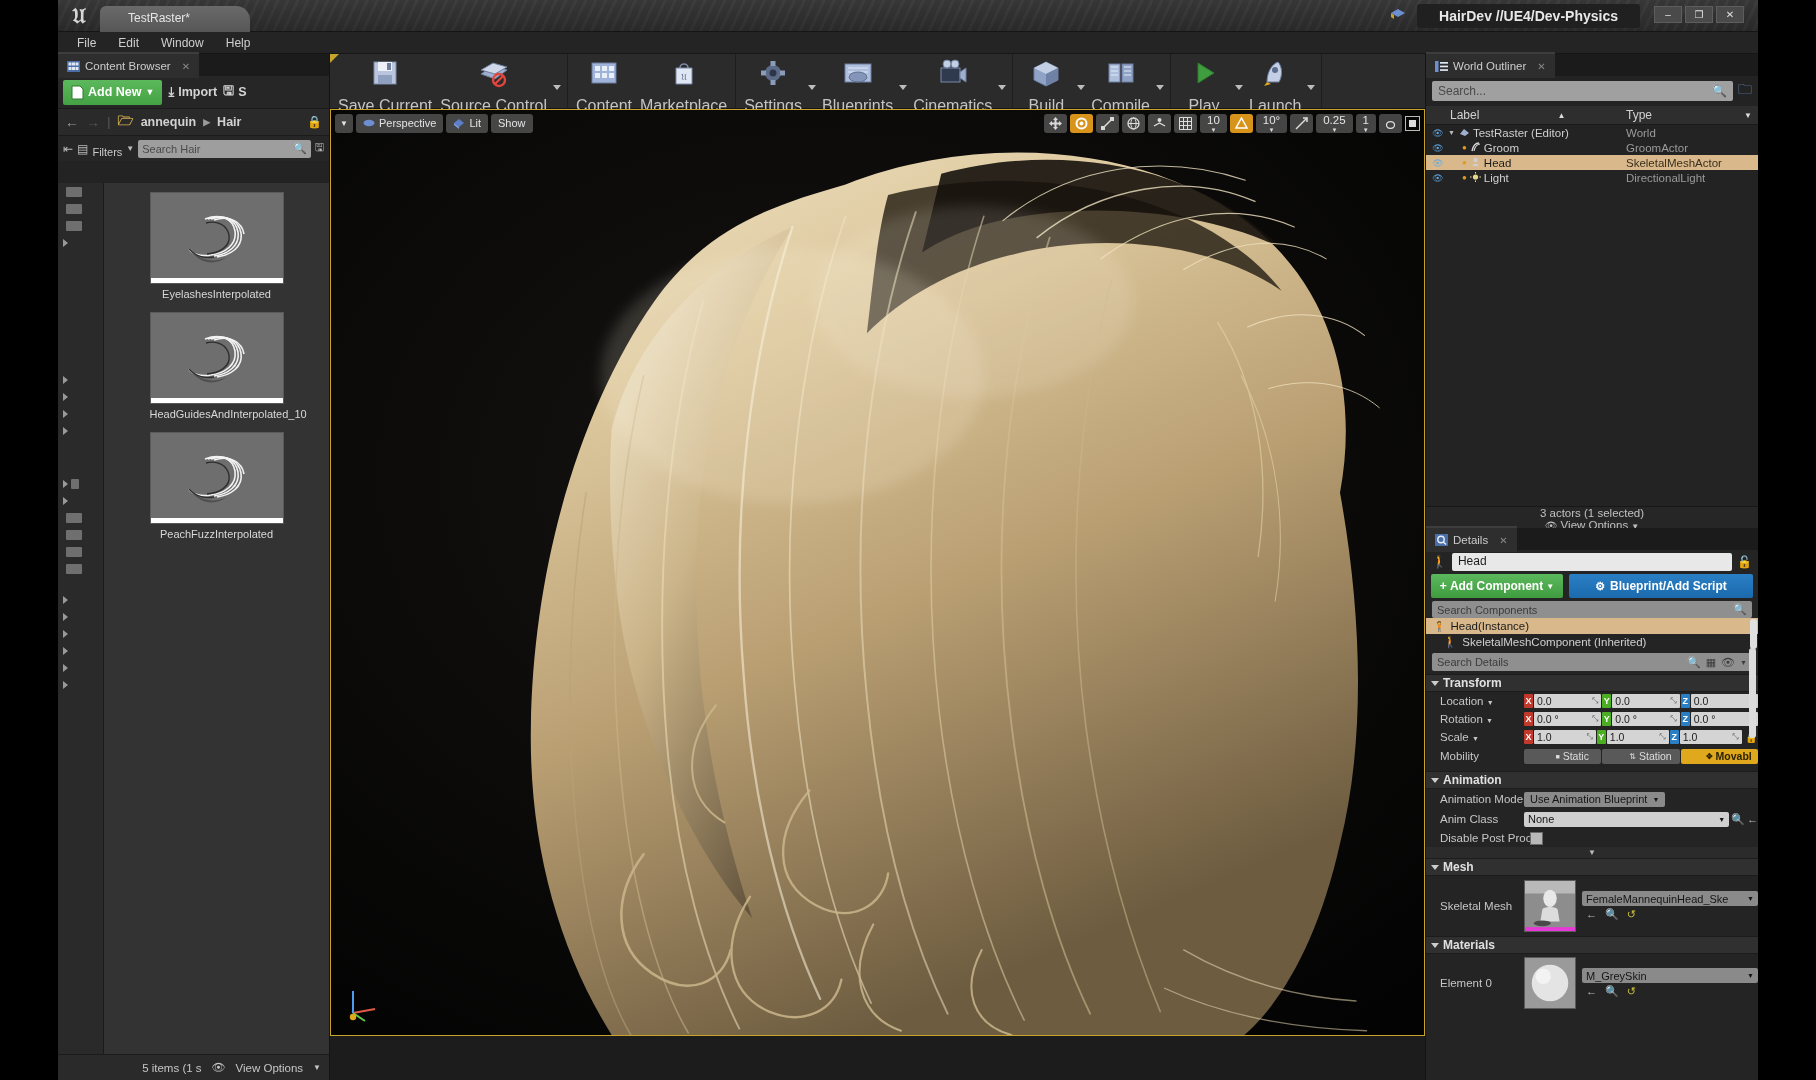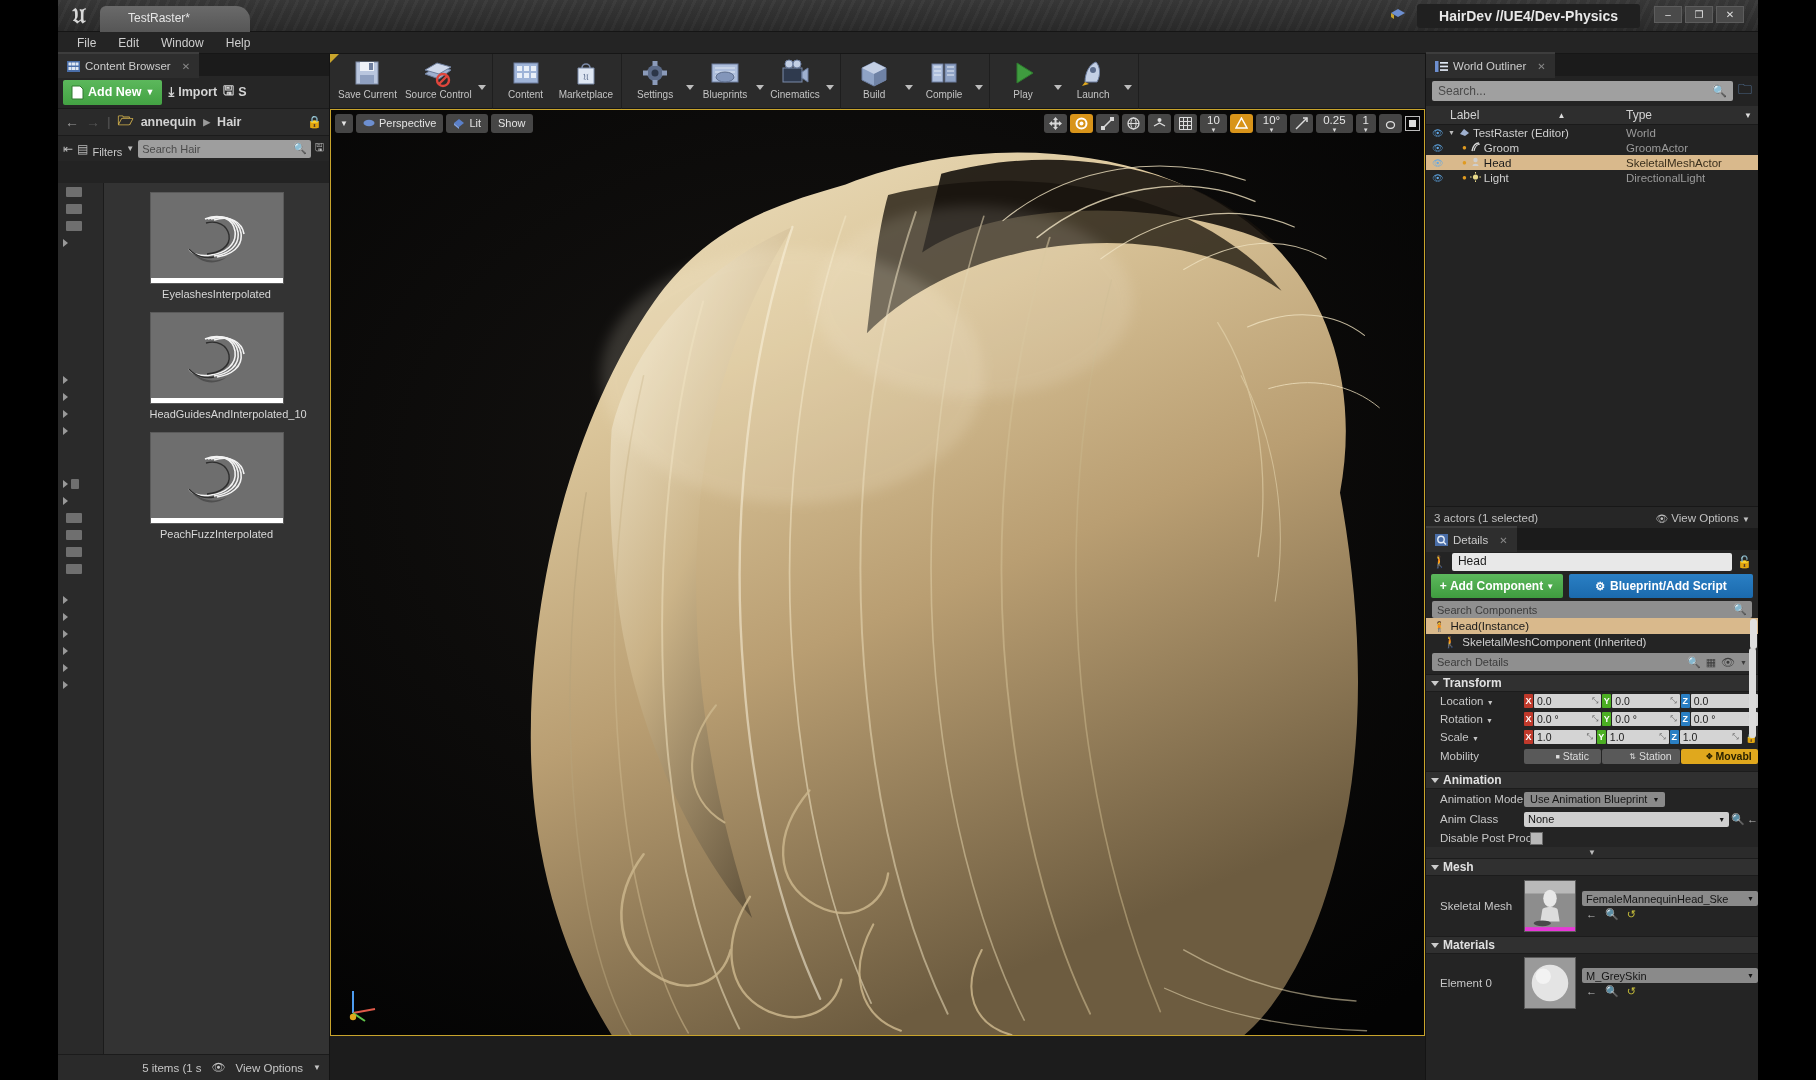--- a/index.html
+++ b/index.html
@@ -70,21 +70,21 @@
     position:absolute; left:272px; top:54px; right:333px; height:55px;
     background:#2b2b2b; border-bottom:1px solid #161616;
     display:flex; align-items:flex-start;
   }
   .tb-group { display:flex; align-items:flex-start; height:55px; border-right:1px solid #1e1e1e; padding:0 4px; }
   .tb-btn {
     display:flex; flex-direction:column; align-items:center; justify-content:flex-start;
     min-width:58px; padding:4px 4px 0 4px; position:relative; cursor:default;
   }
   .tb-ico { width:34px; height:30px; display:block; }
-  .tb-lab { color:#c4c4c4; font-size:10px; margin-top:1px; white-space:nowrap; }
+  .tb-lab { color:#c4c4c4; font-size:16px; margin-top:9px; white-space:nowrap; }
   .tb-caret {
     width:0; height:0; border-left:4px solid transparent; border-right:4px solid transparent;
     border-top:5px solid #bdbdbd; align-self:center; margin:12px 2px 0 2px;
   }
   .tb-corner {
     position:absolute; left:0; top:0; width:0; height:0;
     border-left:9px solid #c8a42c; border-bottom:9px solid transparent;
   }
 
   
@@ -185,21 +185,21 @@
   .ol-row {
     height:15px; display:flex; align-items:center; font-size:11.5px; color:#cfcfcf;
     padding-left:6px; gap:4px;
   }
   .ol-row.sel { background:#d9b98c; color:#1a1a1a; }
   .ol-type { position:absolute; color:#9a9a9a; font-size:11.5px; }
   .ol-footer {
     position:absolute; left:0; bottom:0; width:100%; height:22px;
     background:#262626; border-top:1px solid #171717;
     display:flex; align-items:center; justify-content:space-between;
-    padding:0 8px; color:#c0c0c0; font-size:11.5px;
+    padding:0 8px; color:#c0c0c0; font-size:11.5px;flex-direction:column;
   }
   .details { position:absolute; left:0; top:474px; width:100%; bottom:0; background:#242424; border-left:1px solid #141414; }
   .det-namebar { height:24px; display:flex; align-items:center; gap:5px; padding:2px 6px; }
   .det-nameinput { flex:1; height:18px; background:#e8e8e8; border-radius:2px; color:#1c1c1c; font-size:12px; padding:1px 6px; }
   .det-btnrow { height:24px; display:flex; gap:6px; padding:0 5px; }
   .det-addcomp {
     flex:0 0 132px; background:linear-gradient(180deg,#5cb85c,#3f9c3f);
     color:#fff; font-size:12px; font-weight:bold; border-radius:2px;
     display:flex; align-items:center; justify-content:center; gap:3px;
   }

